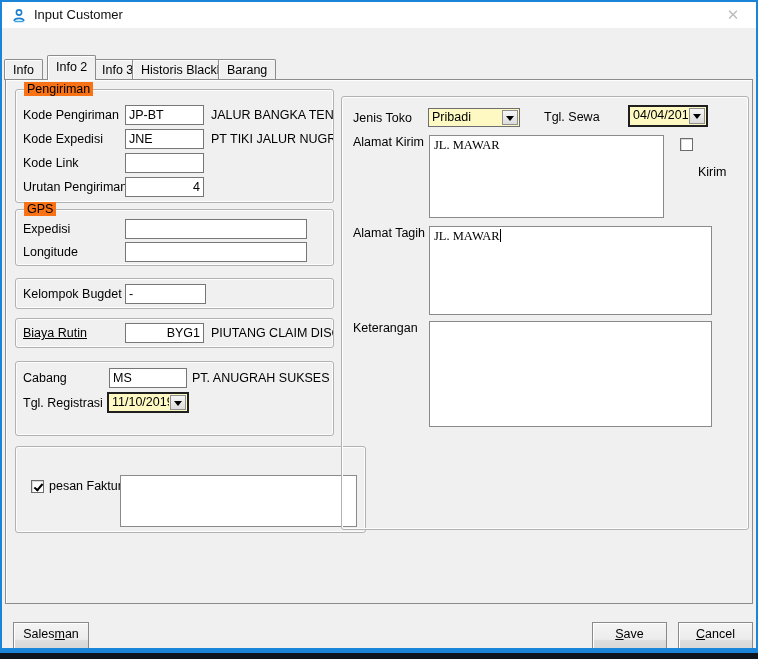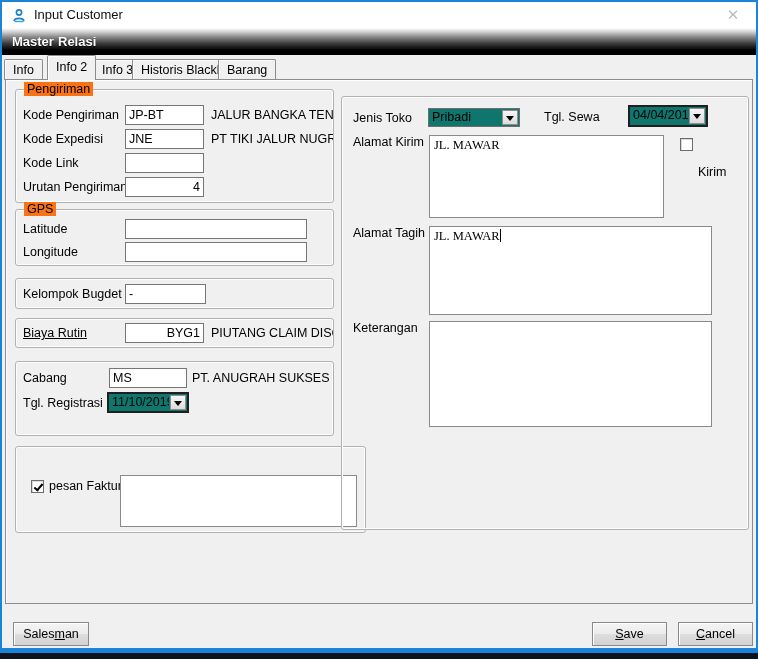--- a/index.html
+++ b/index.html
@@ -60,36 +60,36 @@
 
   .tbox { position:absolute; height:20px; border:1px solid #767676; background:#fff; font-family:"Liberation Sans",sans-serif;
           font-size:12.5px; padding:0 3px; color:#000; }
   .tbox.right { text-align:right; }
 
   .multiline { position:absolute; border:1px solid #8a8a8a; background:#fff; padding:2px 4px; overflow:hidden;
                line-height:15px;font-family:Liberation Serif, serif; }
   .caret { display:inline-block; width:1px; height:13px; background:#000; vertical-align:-2px; }
 
   
-  .combo { position:absolute; background:#0f766e; border:1px solid #6e6e6e; }
+  .combo { position:absolute; background:#fef9c3; border:1px solid #6e6e6e; }
   .combo .combo-text { position:absolute; left:3px; top:0; right:18px; line-height:17px; overflow:hidden; white-space:nowrap; }
   .combo .combo-btn { position:absolute; right:1px; top:1px; bottom:1px; width:16px;
           background:linear-gradient(#f6f6f6,#dcdcdc); border:1px solid #8f8f8f; }
   .combo .combo-btn::after { content:""; position:absolute; left:50%; top:50%; margin:-2px 0 0 -4px;
           border-left:4px solid transparent; border-right:4px solid transparent; border-top:5px solid #000; }
   .combo.bold-border { border:2px solid #1f1f1f; }
 
   
   .checkbox { position:absolute; width:13px; height:13px; background:#fff; border:1px solid #6c6c6c;
               box-shadow:inset 1px 1px 0 #d9d9d9; }
   .checkbox.checked::after { content:""; position:absolute; left:2px; top:3px; width:7px; height:3px;
               border-left:2px solid #000; border-bottom:2px solid #000; transform:rotate(-50deg); }
 
   
-  .btn { position:absolute; height:24px; background:linear-gradient(#f4f4f4,#ececec 48%,#dddddd 52%,#d2d2d2);
+  .btn { position:absolute; height:36px; background:linear-gradient(#f4f4f4,#ececec 48%,#dddddd 52%,#d2d2d2);
          border:1px solid #8a8a8a; box-shadow:inset 1px 1px 0 #ffffff; text-align:center; line-height:22px;
          font-size:12.5px; cursor:default; }
   .btn u { text-decoration:underline; }
   .btn-salesman { left:13px;  top:622px; width:76px; }
   .btn-save     { left:592px; top:622px; width:75px; }
   .btn-cancel   { left:678px; top:622px; width:75px; }
 </style>
 </head>
 <body>
 
@@ -104,24 +104,20 @@
   <div class="titlebar">
     <svg class="app-icon" viewBox="0 0 16 16">
       <circle cx="8" cy="4.5" r="2.6" fill="none" stroke="#1a7fd0" stroke-width="1.6"></circle>
       <path d="M3 13 C4 9.5, 12 9.5, 13 13" fill="none" stroke="#1a7fd0" stroke-width="1.6"></path>
       <path d="M3.5 13.5 h9" stroke="#3aa0e0" stroke-width="1.4"></path>
     </svg>
     <div class="title-text">Input Customer</div>
     <div class="close-btn">✕</div>
   </div>
 
-  <div class="menubar">
-    <div class="menu-item m0">Master</div>
-    <div class="menu-item m1">Relasi</div>
-  </div>
 
   <div class="tab t0">Info</div>
   <div class="tab t1 active">Info 2</div>
   <div class="tab t2">Info 3</div>
   <div class="tab t3">Historis Blacklist</div>
   <div class="tab t4">Barang</div>
 
   <div class="tabpage">
 
     <div class="groupbox gb-pengiriman">
@@ -136,21 +132,21 @@
 
       <div class="lbl" style="left:7px; top:64px;">Kode Link</div>
       <input class="tbox" style="left: 109px; top: 63px; width: 79px;" value="">
 
       <div class="lbl" style="left:7px; top:88px;">Urutan Pengiriman</div>
       <input class="tbox right" style="left: 109px; top: 87px; width: 79px;" value="4">
     </div>
 
     <div class="groupbox gb-gps">
       <div class="gb-title">GPS</div>
-      <div class="lbl" style="left:7px; top:10px;">Latitude</div>
+      <div class="lbl" style="left:7px; top:10px;">Expedisi</div>
       <input class="tbox" style="left: 109px; top: 9px; width: 182px;" value="">
       <div class="lbl" style="left:7px; top:33px;">Longitude</div>
       <input class="tbox" style="left: 109px; top: 32px; width: 182px;" value="">
     </div>
 
     <div class="groupbox gb-kelompok">
       <div class="lbl" style="left:7px; top:6px;">Kelompok Bugdet</div>
       <input class="tbox" style="left: 109px; top: 5px; width: 81px;" value="-">
     </div>
 

